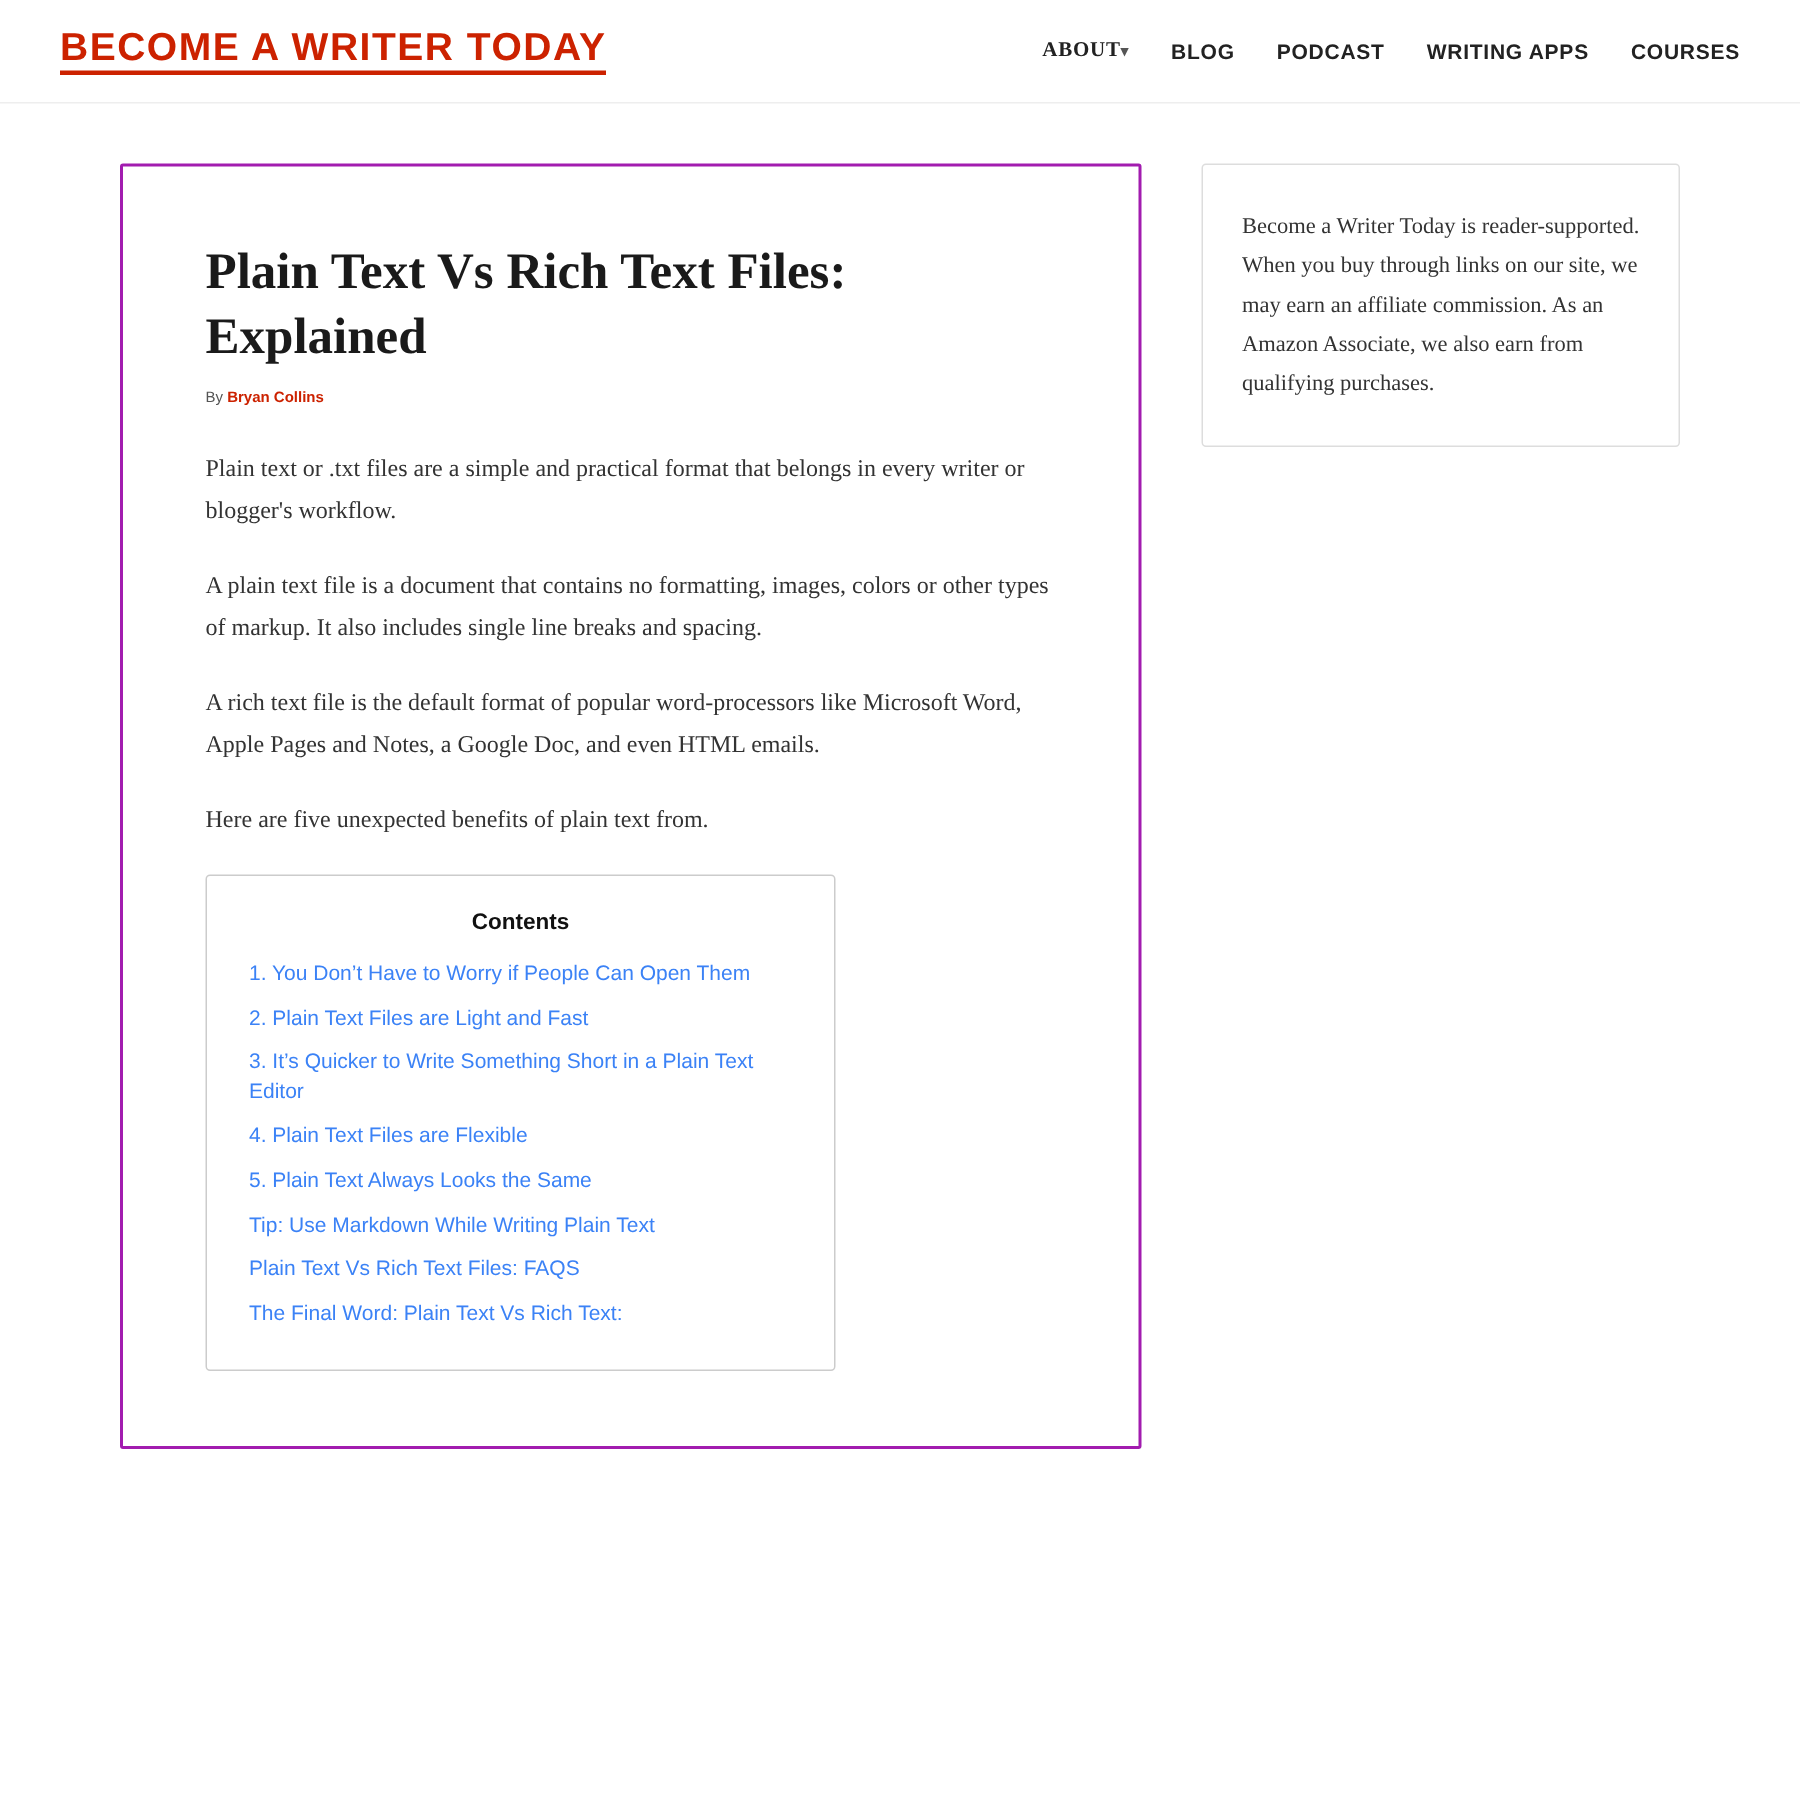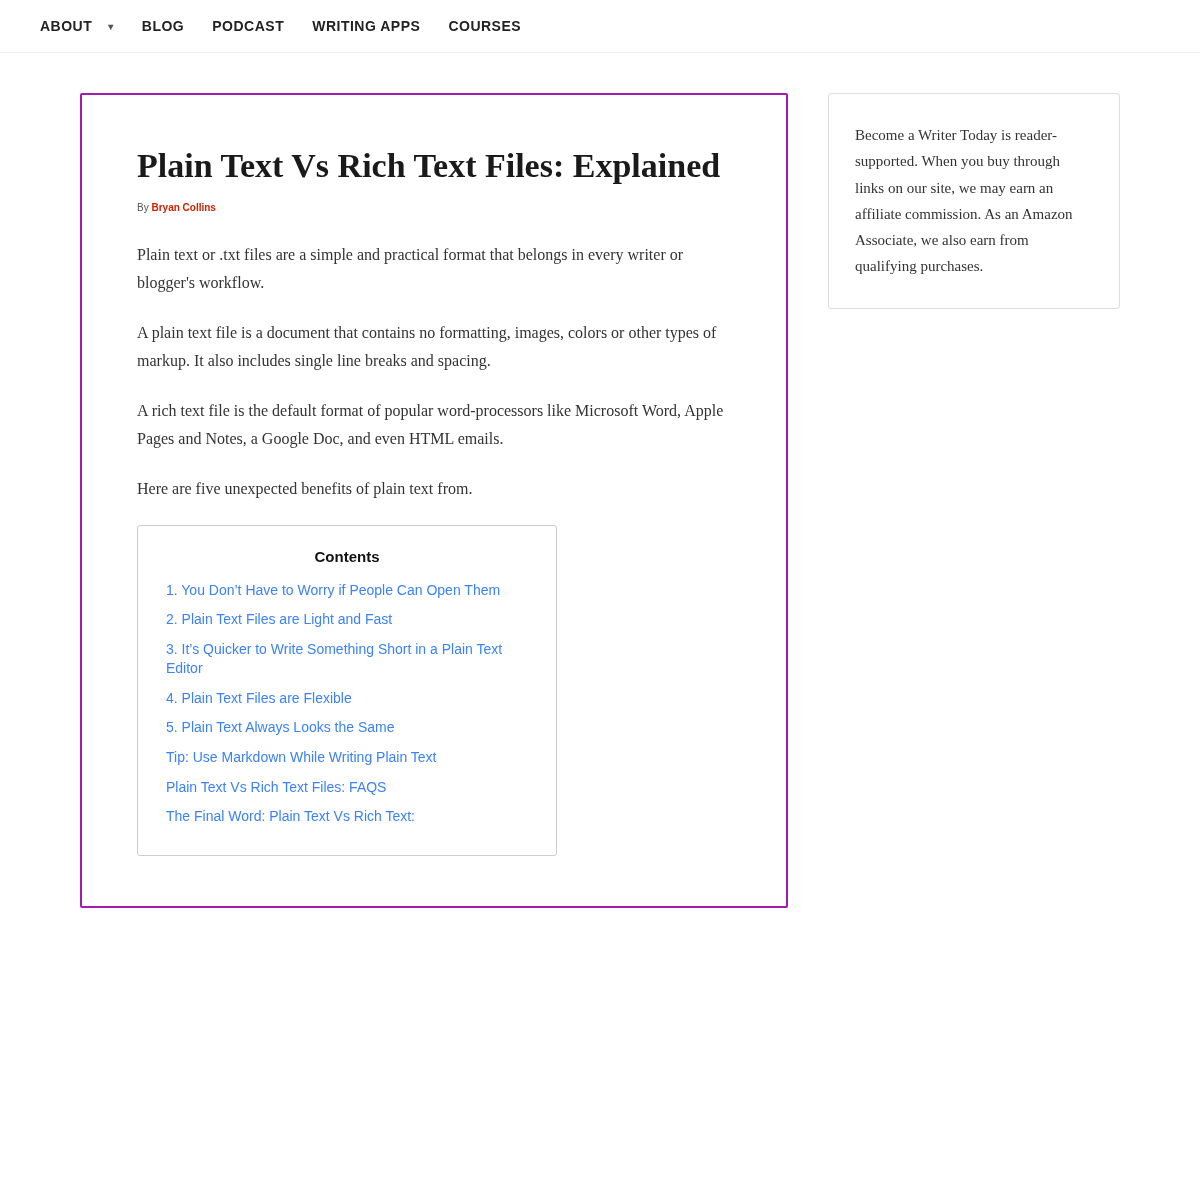--- a/index.html
+++ b/index.html
@@ -57,21 +57,22 @@
       color: #222;
       font-family: Arial, sans-serif;
       font-size: 14px;
       font-weight: 600;
       letter-spacing: 0.5px;
     }
 
     .nav-about {
       display: flex;
       align-items: center;
-      gap: 16px;
+      gap: 0;
+      font-family: Liberation Serif, serif;
     }
 
     .nav-about .chevron {
       font-size: 10px;
       color: #555;
     }
 
     
     .page-wrapper {
       max-width: 1100px;
@@ -158,39 +159,45 @@
     .toc-list a {
       color: #3b82f6;
       text-decoration: none;
       font-family: Arial, sans-serif;
       font-size: 14px;
       line-height: 1.4;
     }
 
     
     .sidebar {
-      width: 292px;
+      width: 319px;
       flex-shrink: 0;
     }
 
     .sidebar-box {
       background: #fff;
       border: 1px solid #ddd;
       border-radius: 3px;
       padding: 28px 26px;
       font-family: Georgia, serif;
       font-size: 15px;
       line-height: 1.75;
       color: #333;
     }
   </style>
 </head>
 <body>
 
 <header>
+  <div>
+    <div class="logo-text">
+      <span>BECOME A WRITER </span><span style="color:#cc2200;">TODAY</span>
+    </div>
+    <div class="logo-underline"></div>
+  </div>
 
   <nav>
     <a href="#" class="nav-about">
       <span>ABOUT</span>
       <span class="chevron">▾</span>
     </a>
     <a href="#">BLOG</a>
     <a href="#">PODCAST</a>
     <a href="#">WRITING APPS</a>
     <a href="#">COURSES</a>

